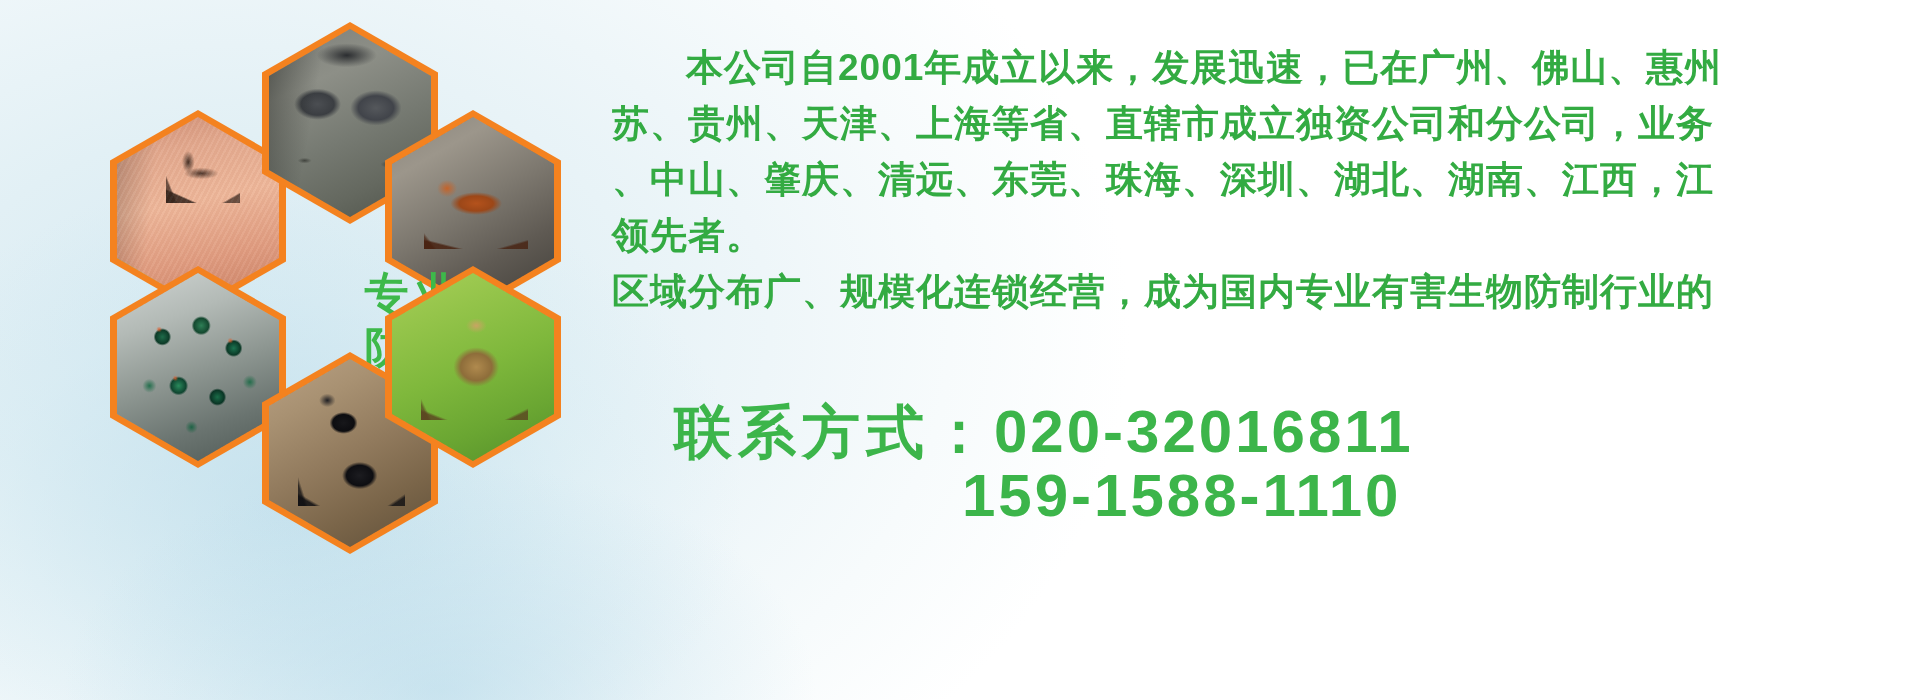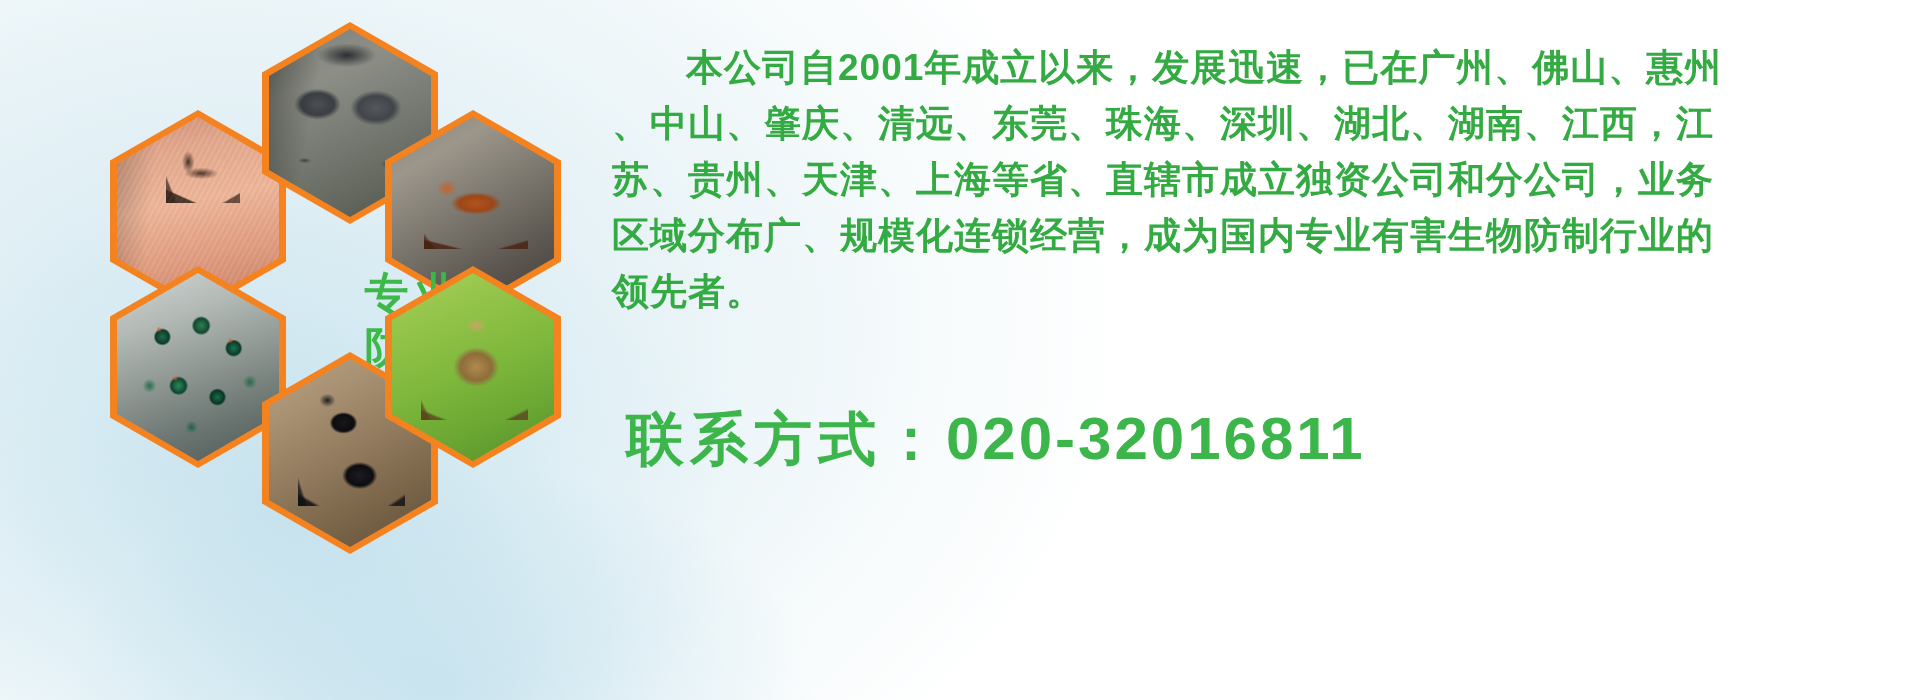--- a/index.html
+++ b/index.html
@@ -234,23 +234,24 @@
   #contact {
     position: absolute;
     left: 626px;
     top: 400px;
     width: 1290px;
     color: #3cb54a;
     font-weight: bold;
   }
   .contact-row {
     font-size: 58px;
-    line-height: 78px;
+    line-height: 64px;
     letter-spacing: 2px;
     white-space: nowrap;
+    margin-left: 48px;
   }
   .contact-row.second { text-align: left; padding-left: 288px; }
   .contact-label { letter-spacing: 6px; }
   .contact-number { font-size: 60px; letter-spacing: 3px; }
 </style>
 </head>
 <body>
 
 <div id="banner">
 
@@ -307,26 +308,29 @@
       <div class="photo">
           <div class="ph-stinkbug"></div>
         </div>
     </div>
 
   </div>
 
   <div id="copy">
     <div id="paragraph">
       <span class="pline indent">本公司自2001年成立以来，发展迅速，已在广州、佛山、惠州</span>
+      <span class="pline">苏、贵州、天津、上海等省、直辖市成立独资公司和分公司，业务</span>
       <span class="pline">、中山、肇庆、清远、东莞、珠海、深圳、湖北、湖南、江西，江</span>
-      <span class="pline">苏、贵州、天津、上海等省、直辖市成立独资公司和分公司，业务</span>
+      <span class="pline">领先者。</span>
       <span class="pline">区域分布广、规模化连锁经营，成为国内专业有害生物防制行业的</span>
-      <span class="pline">领先者。</span>
     </div>
   </div>
 
   <div id="contact">
     <div class="contact-row">
       <span class="contact-label">联系方式：</span><span class="contact-number">020-32016811</span>
     </div>
+    <div class="contact-row second">
+      <span class="contact-number">159-1588-1110</span>
+    </div>
   </div>
 
 </div>
 
 </body></html>

